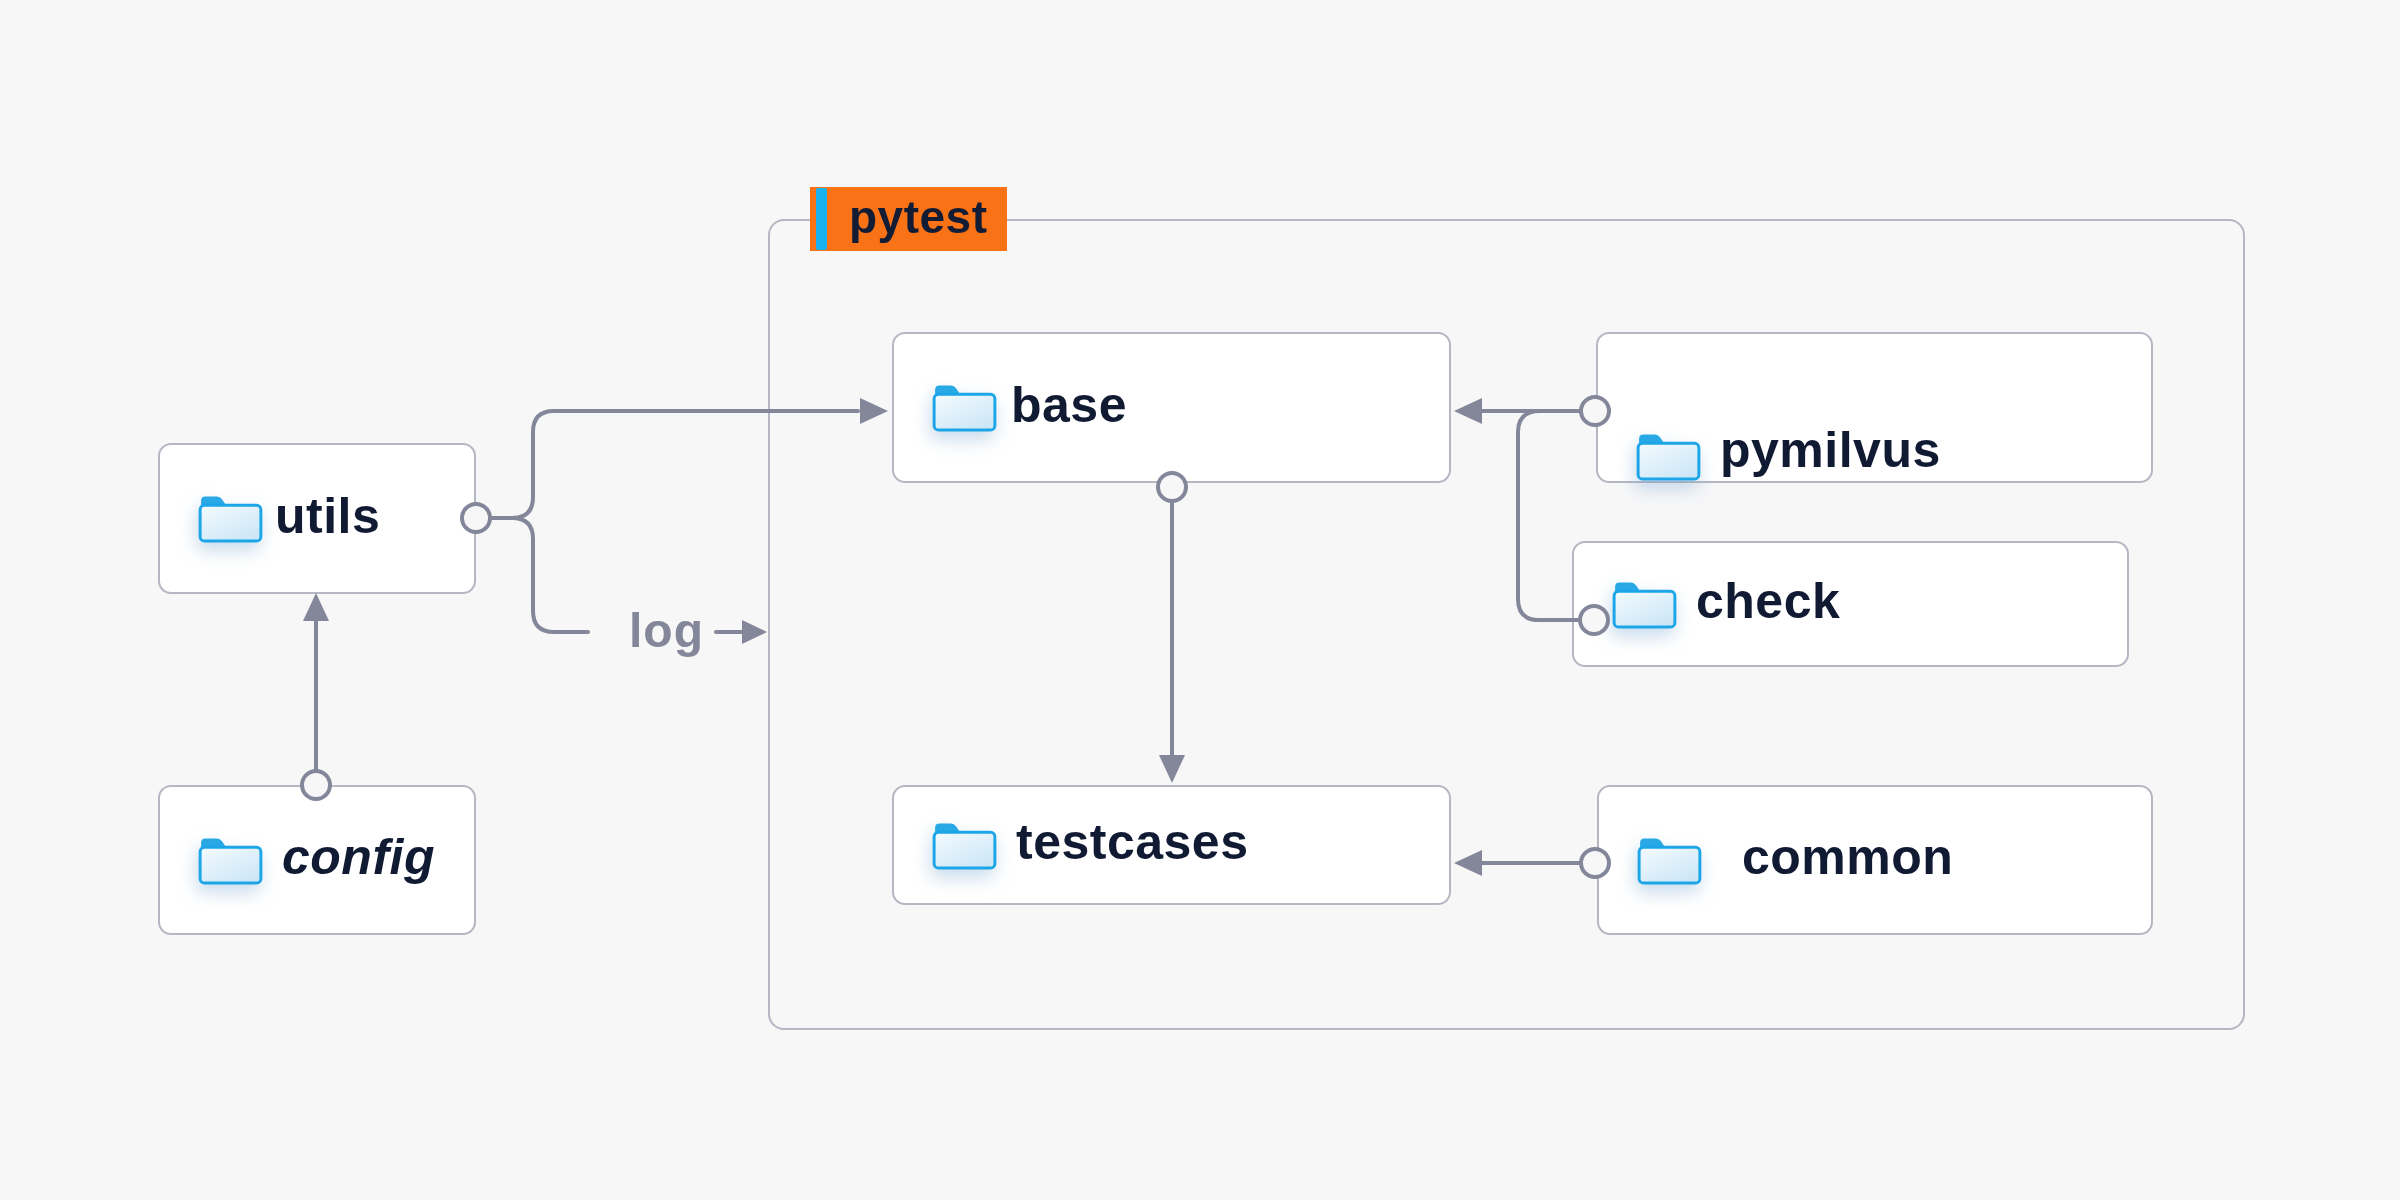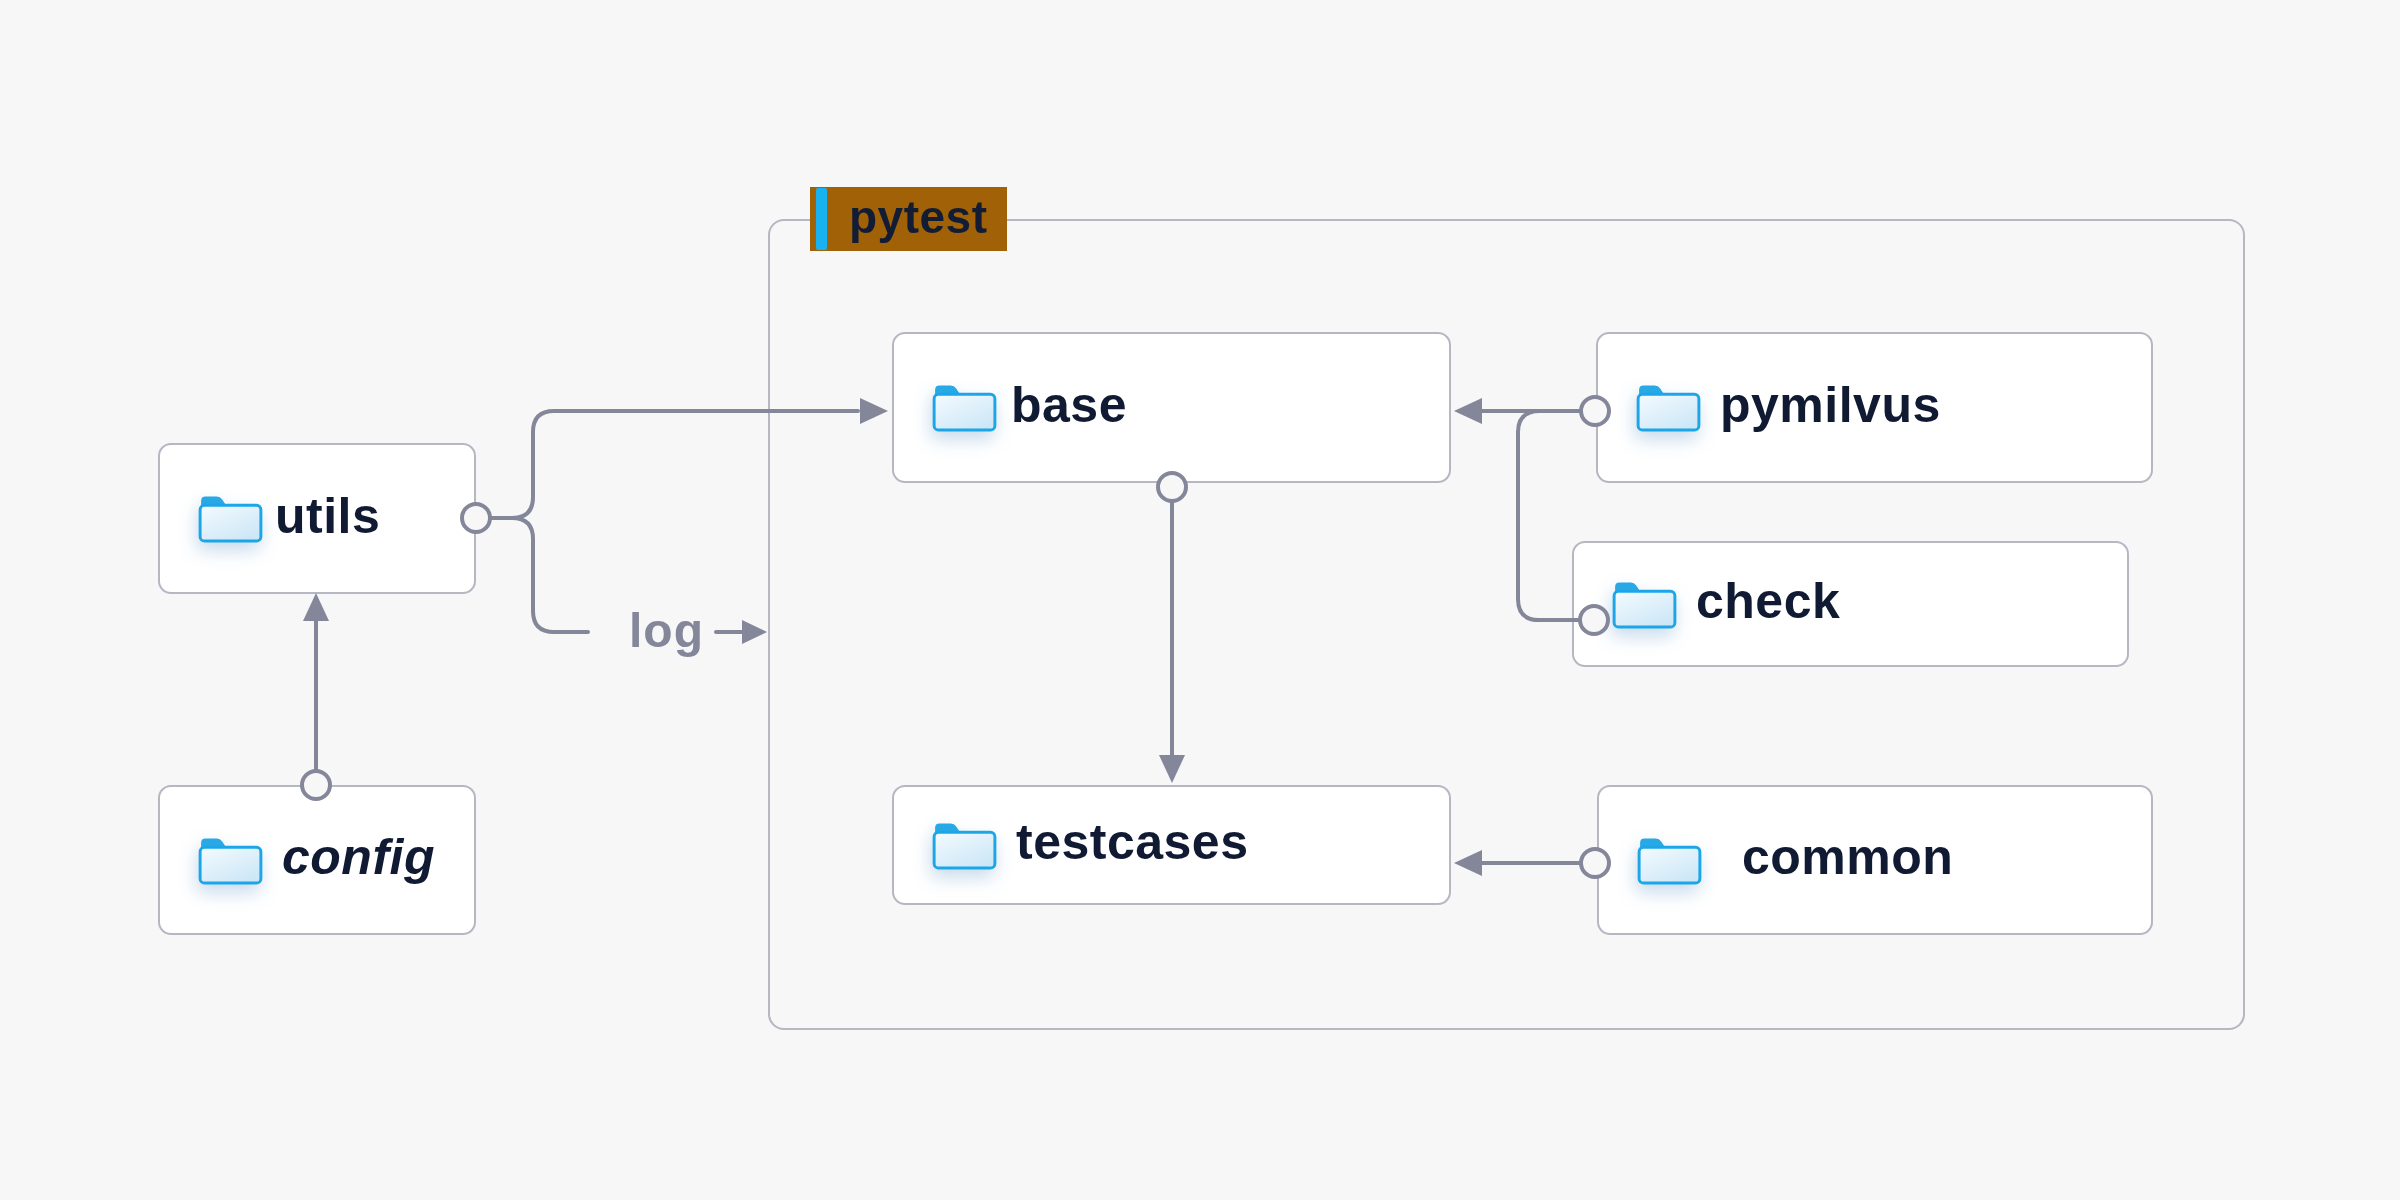--- a/index.html
+++ b/index.html
@@ -32,21 +32,21 @@
   }
   .group-label {
     position: absolute;
     left: 810px;
     top: 187px;
     height: 64px;
     display: flex;
     align-items: center;
     gap: 22px;
     padding: 0 20px 0 6px;
-    background: #a16207;
+    background: #f97316;
     z-index: 30;
   }
   .group-label .accent-bar {
     width: 11px;
     height: 62px;
     background: #19b2f0;
     border-radius: 2px;
     flex: 0 0 auto;
   }
   .group-label .group-title {
@@ -80,21 +80,21 @@
     color: #111a33;
     letter-spacing: 0.5px;
     line-height: 1;
     padding-bottom: 6px;
     white-space: nowrap;
   }
   
   #node-utils     { left: 158px; top: 443px; width: 318px; height: 151px; gap: 12px; }
   #node-config    { left: 158px; top: 785px; width: 318px; height: 150px; font-style: italic; }
   #node-base      { left: 892px; top: 332px; width: 559px; height: 151px; gap: 14px; }
-  #node-pymilvus  { left: 1596px; top: 332px; width: 557px; height: 151px; }
+  #node-pymilvus  { left: 1596px; top: 332px; width: 557px; height: 151px; align-items: flex-end; }
   #node-check     { left: 1572px; top: 541px; width: 557px; height: 126px; }
   #node-testcases { left: 892px; top: 785px; width: 559px; height: 120px; }
   #node-common    { left: 1597px; top: 785px; width: 556px; height: 150px; gap: 40px; }
   
   .edges {
     position: absolute;
     inset: 0;
     z-index: 20;
     pointer-events: none;
   }

